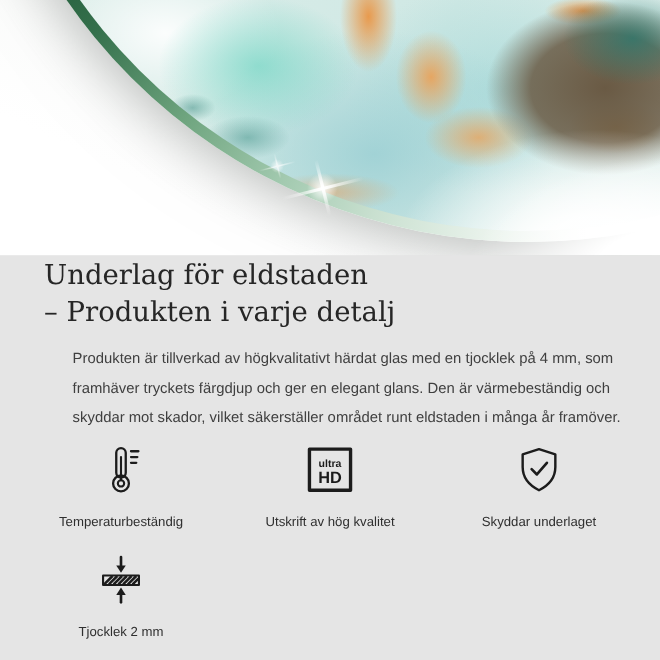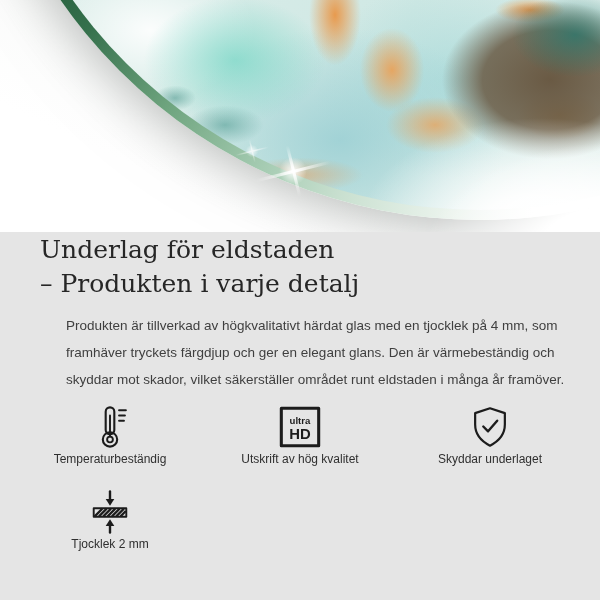--- a/index.html
+++ b/index.html
@@ -52,21 +52,21 @@
   .headline { position:absolute; left:40px; top:233px; color:#262626;
           font-family:"DejaVu Serif", serif; font-size:25px; line-height:34px; font-weight:400; }
   .description { position:absolute; left:28px; top:312px; width:534px; color:#3f3f3f;
           font-size:13.5px; line-height:27px;margin-left:38px; }
 
   
   .features { position:absolute; left:15px; top:403px; width:570px;
           display:grid; grid-template-columns:repeat(3,1fr); row-gap:22px; }
   .feature { display:flex; flex-direction:column; align-items:center; }
   .feature .ico { height:48px; display:flex; align-items:center; justify-content:center; }
-  .feature .lbl { margin-top:1px; font-size:12px; color:#2f2f2f; text-align:center; }
+  .feature .lbl { margin-top:16px; font-size:12px; color:#2f2f2f; text-align:center; }
   .ico svg { stroke:#1c1c1c; fill:none; stroke-linecap:round; stroke-linejoin:round; }
   .ico svg text { stroke:none; fill:#1c1c1c; font-family:"Liberation Sans", sans-serif; }
 </style>
 </head>
 <body>
 
 <div class="page">
 
   <div class="hero">
     <div class="glass-disc">

